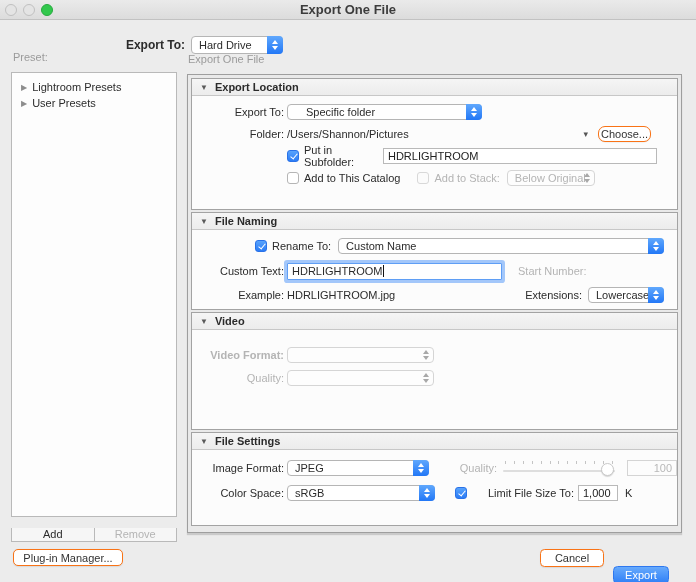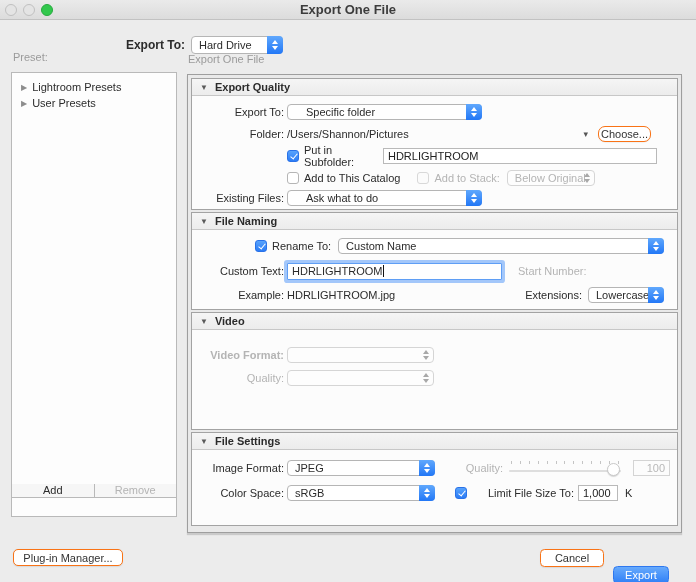--- a/index.html
+++ b/index.html
@@ -71,21 +71,21 @@
   }
 
   
   .preset-label { position:absolute; left:13px; top:51px; }
   .preset-list {
     position:absolute; left:11px; top:72px; width:166px; height:445px;
     background:#fdfdfd; border:1px solid #b9b9b9; padding-top:6px;
   }
   .preset-item { display:flex; align-items:center; height:16px; padding-left:9px; gap:5px; }
   .disc { color:#8d8d8d; font-size:8px; }
-  .preset-buttons { position:absolute; left:11px; top:484px; width:166px; height:14px; display:flex; }
+  .preset-buttons { position:absolute; left:11px; top:528px; width:166px; height:14px; display:flex; }
   .preset-buttons > div {
     flex:1; background:#f6f6f6; border:1px solid #b9b9b9; border-top:none;
     text-align:center; line-height:12px; font-size:11px;
   }
   .preset-buttons > div + div { border-left:none; }
 
   
   .top-exportto-label { position:absolute; left:0; top:38px; width:185px; text-align:right; font-weight:700; font-size:12px; }
   .top-exportto-select { position:absolute; left:191px; top:36px; width:92px; height:18px; }
 
@@ -161,21 +161,21 @@
   <div>Add</div>
   <div class="grey">Remove</div>
 </div>
 
 <div class="main-label hdrgrey">Export One File</div>
 <div class="main-panel">
 
   <div class="section sec-el">
     <div class="section-header">
       <span class="tri">▼</span>
-      <span>Export Quality</span>
+      <span>Export Location</span>
     </div>
     <div class="sec-body">
       <div class="row">
         <span class="lab">Export To:</span>
         <div class="select w195">
           <span>Specific folder</span>
           <span class="stepper"></span>
         </div>
       </div>
       <div class="row">
@@ -197,27 +197,20 @@
         <span style="width:95px; flex:none;"></span>
         <span class="checkbox unchecked"></span>
         <span style="margin-left:5px;">Add to This Catalog</span>
         <span class="checkbox dis" style="margin-left:17px;"></span>
         <span class="grey" style="margin-left:5px;">Add to Stack:</span>
         <div class="select disabled w88" style="margin-left:7px;">
           <span class="grey">Below Original</span>
           <span class="stepper"></span>
         </div>
       </div>
-      <div class="row">
-        <span class="lab">Existing Files:</span>
-        <div class="select w195">
-          <span>Ask what to do</span>
-          <span class="stepper"></span>
-        </div>
-      </div>
     </div>
   </div>
 
   <div class="section sec-fn">
     <div class="section-header">
       <span class="tri">▼</span>
       <span>File Naming</span>
     </div>
     <div class="sec-body">
       <div class="row" style="margin-bottom:7px;">
@@ -296,21 +289,21 @@
               <i></i>
               <i></i>
               <i></i>
               <i></i>
               <i></i>
               <i></i>
             </span>
           <span class="track"></span>
           <span class="thumb"></span>
         </div>
-        <input class="tfield nfield-dis" style="margin-left: 12px; width: 37px;" readonly="" value="100">
+        <input class="tfield nfield-dis" style="margin-left: 12px; width: 50px;" readonly="" value="100">
       </div>
       <div class="row">
         <span class="lab">Color Space:</span>
         <div class="select w148">
           <span>sRGB</span>
           <span class="stepper"></span>
         </div>
         <span class="checkbox checked" style="margin-left:20px;"></span>
         <span style="margin-left:5px;padding-left:16px;">Limit File Size To:</span>
         <input class="tfield" style="margin-left: 4px; width: 40px;" readonly="" value="1,000">

